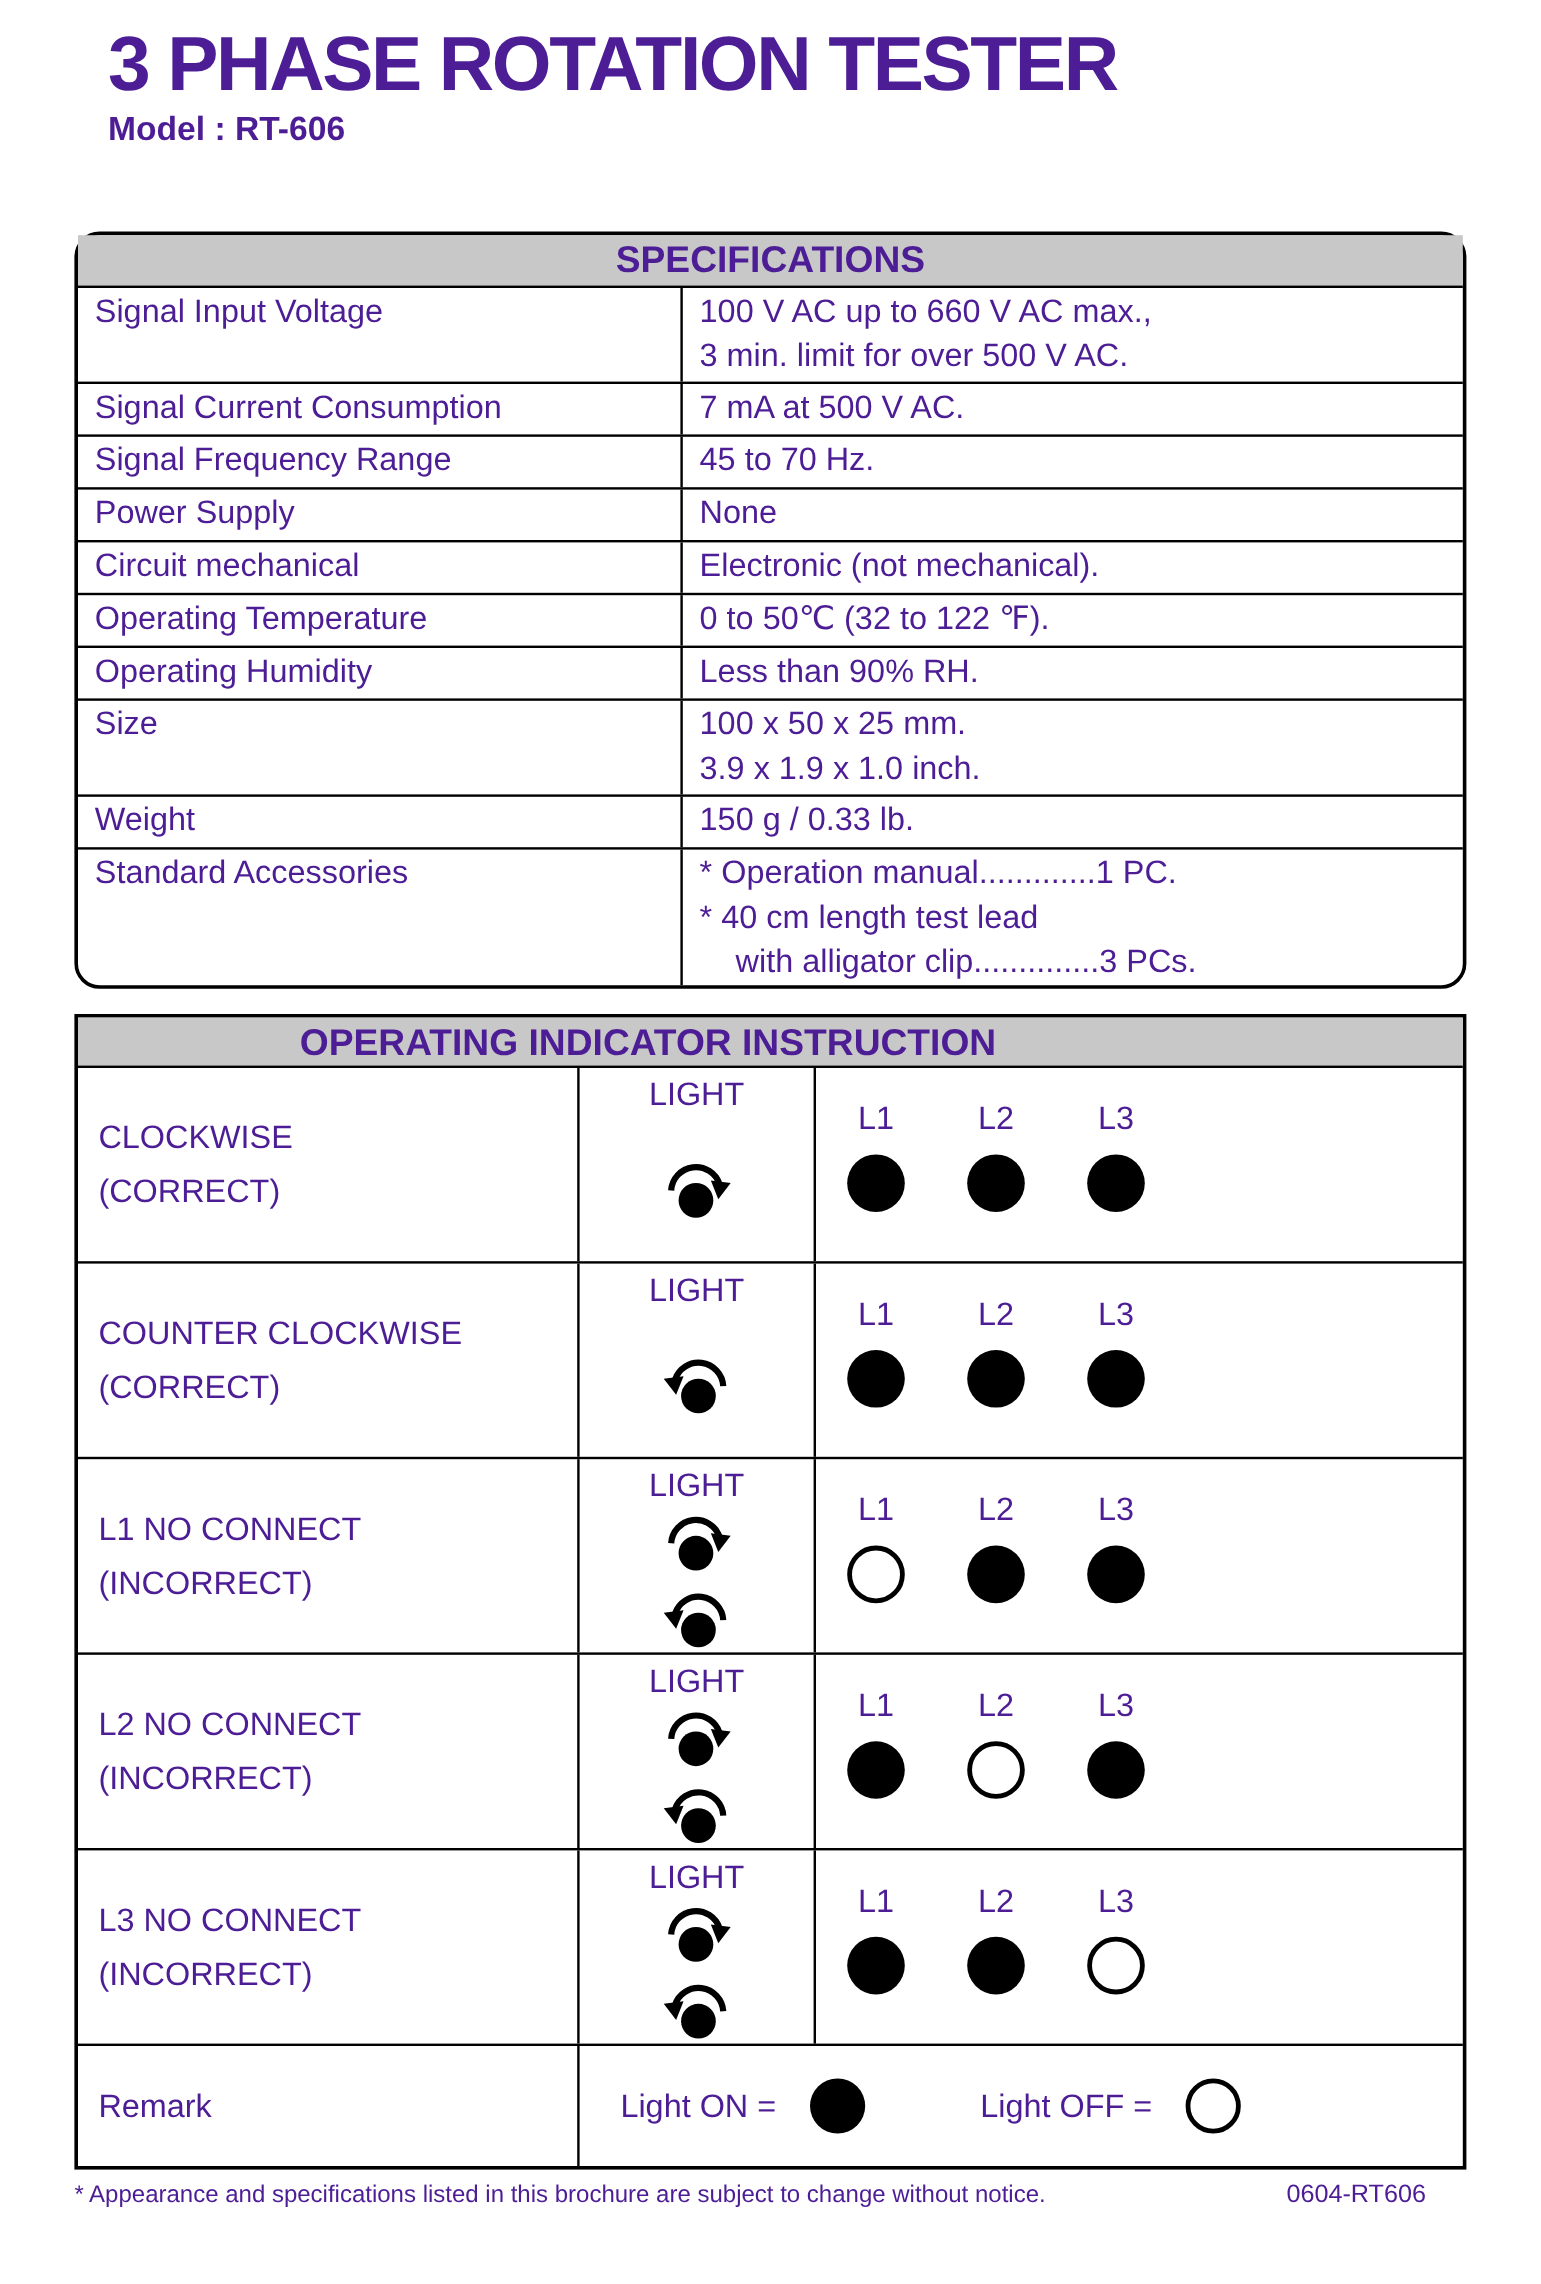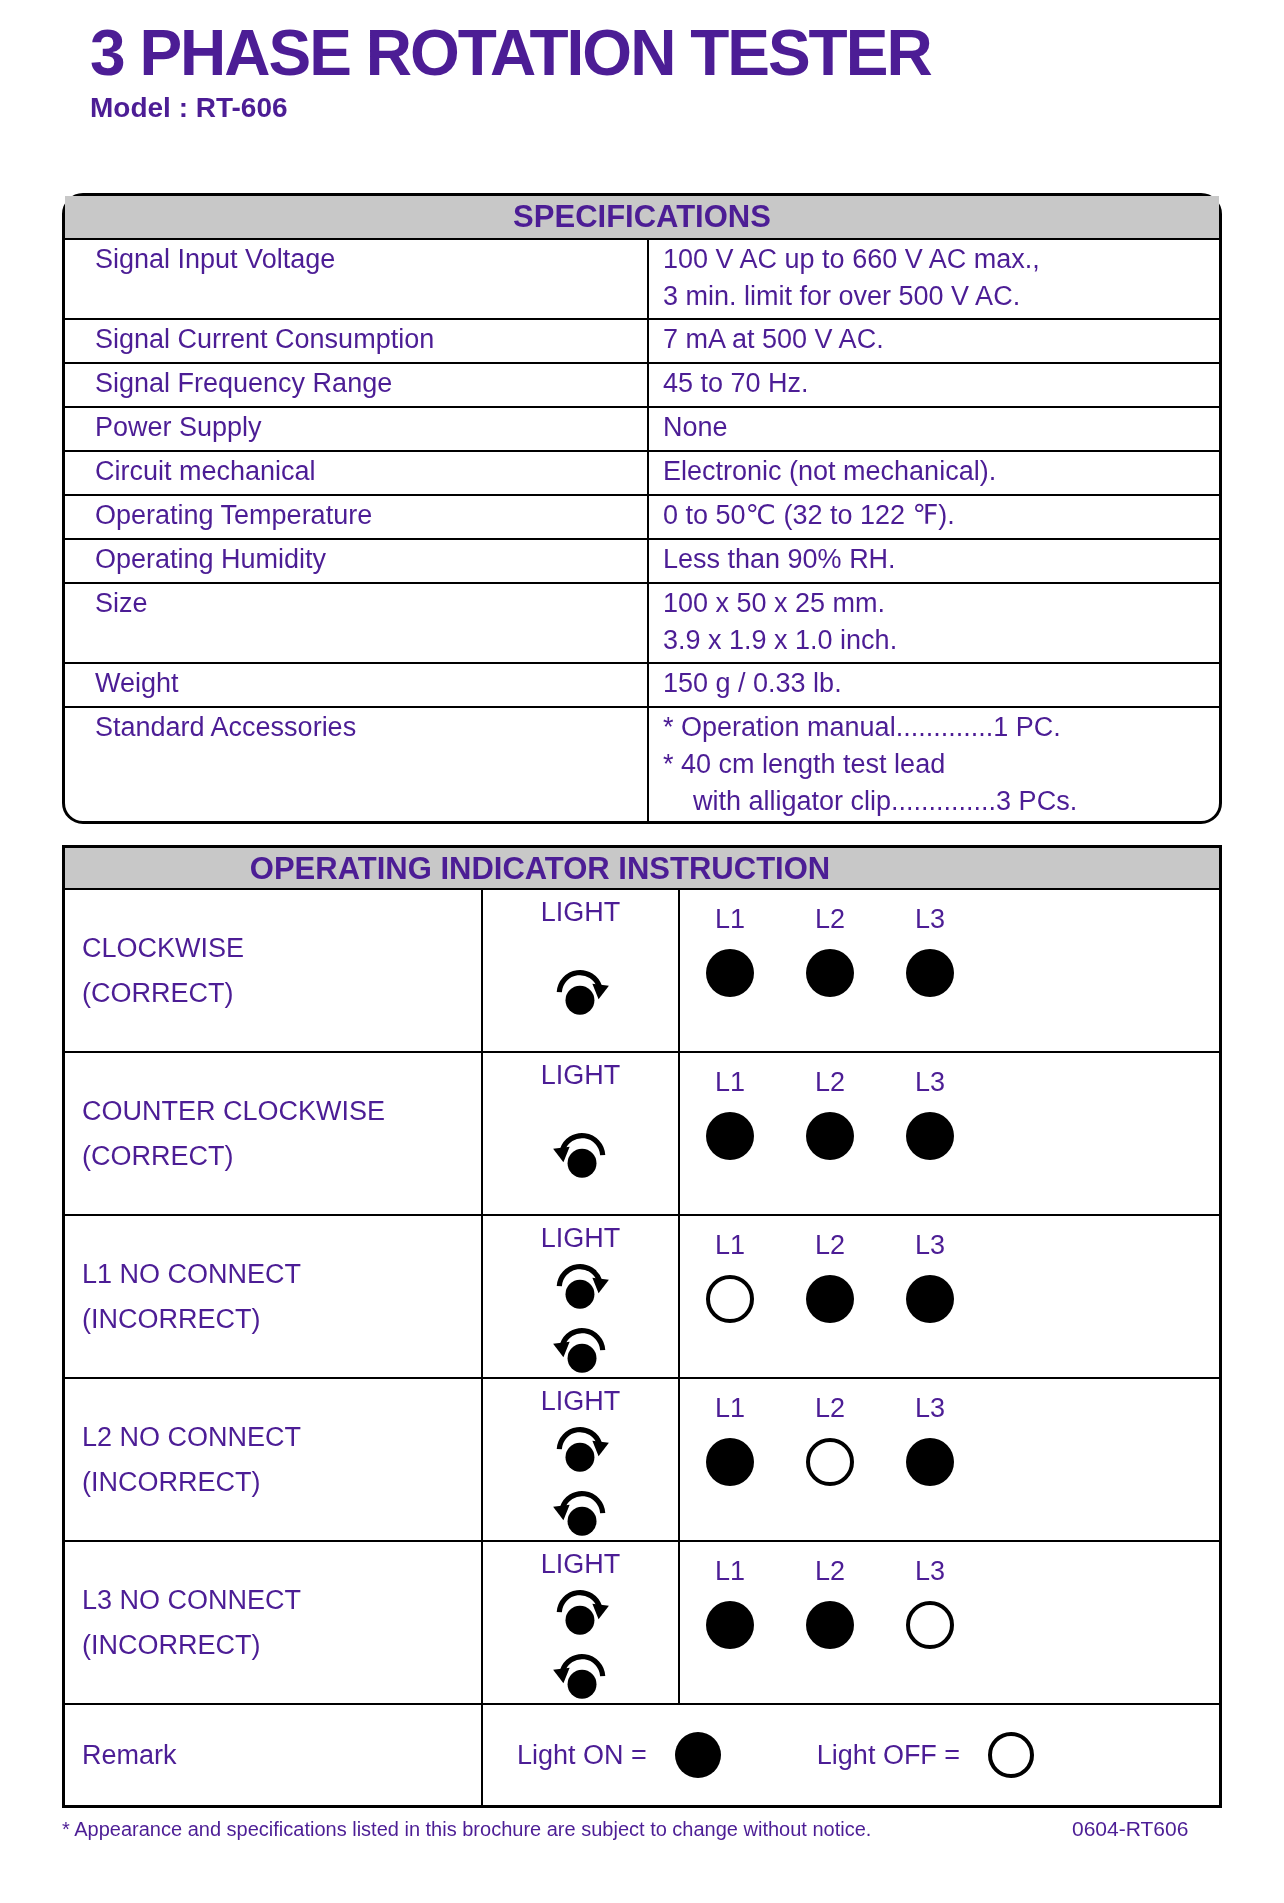--- a/index.html
+++ b/index.html
@@ -20,21 +20,21 @@
   .tbl{position:absolute;left:62px;width:1160px;border:3px solid #000;box-sizing:border-box;background:#fff;}
   .tbl-header{
     background:#c8c8c8;border-bottom:2px solid #000;
     font-weight:bold;font-size:31px;line-height:42px;height:44px;box-sizing:border-box;
   }
   
   .spec-table{top:193px;border-radius:21px;}
   .spec-header{text-align:center;}
   .spec-row{display:flex;border-bottom:2px solid #000;box-sizing:border-box;font-size:27px;line-height:37px;}
   .spec-row:last-child{border-bottom:none;}
-  .spec-label{width:584px;border-right:2px solid #000;box-sizing:border-box;padding:1px 4px 1px 30px;}
+  .spec-label{width:504px;border-right:2px solid #000;box-sizing:border-box;padding:1px 4px 1px 14px;}
   .spec-value{flex:1;padding:1px 4px 1px 14px;}
   .h1l{min-height:40px;}
   .h2l{min-height:76px;}
   .h3l{min-height:110px;}
   .indent{padding-left:30px;}
   
   .op-table{top:845px;}
   .op-header{height:42px;}
   .op-header-inner{display:block;width:950px;text-align:center;}
   .op-row{display:flex;border-bottom:2px solid #000;box-sizing:border-box;min-height:163px;}
@@ -44,21 +44,21 @@
     display:flex;flex-direction:column;justify-content:center;
     padding-left:17px;font-size:27px;line-height:45px;
   }
   .op-light{
     width:197px;border-right:2px solid #000;box-sizing:border-box;
     display:flex;flex-direction:column;align-items:center;padding-top:5px;text-align:center;
   }
   .op-light-word{font-size:27px;line-height:34px;}
   .op-light .icons{display:flex;flex-direction:column;align-items:center;flex:1;justify-content:center;gap:8px;}
   .rot-icon{width:62px;height:56px;display:block;}
-  .op-lamps{flex:1;display:flex;padding-top:13px;}
+  .op-lamps{flex:1;display:flex;padding-top:26px;}
   .lamp-col{width:100px;display:flex;flex-direction:column;align-items:center;}
   .lamp-col .lamp-tag{font-size:27px;line-height:32px;}
   .light-dot{width:48px;height:48px;border-radius:50%;box-sizing:border-box;margin-top:14px;}
   .light-dot.on{background:#000;}
   .light-dot.off{background:#fff;border:4px solid #000;}
   
   .remark-cell{
     flex:1;display:flex;align-items:center;padding-left:34px;font-size:27px;
   }
   .remark-dot{width:46px;height:46px;border-radius:50%;box-sizing:border-box;flex:0 0 auto;}

